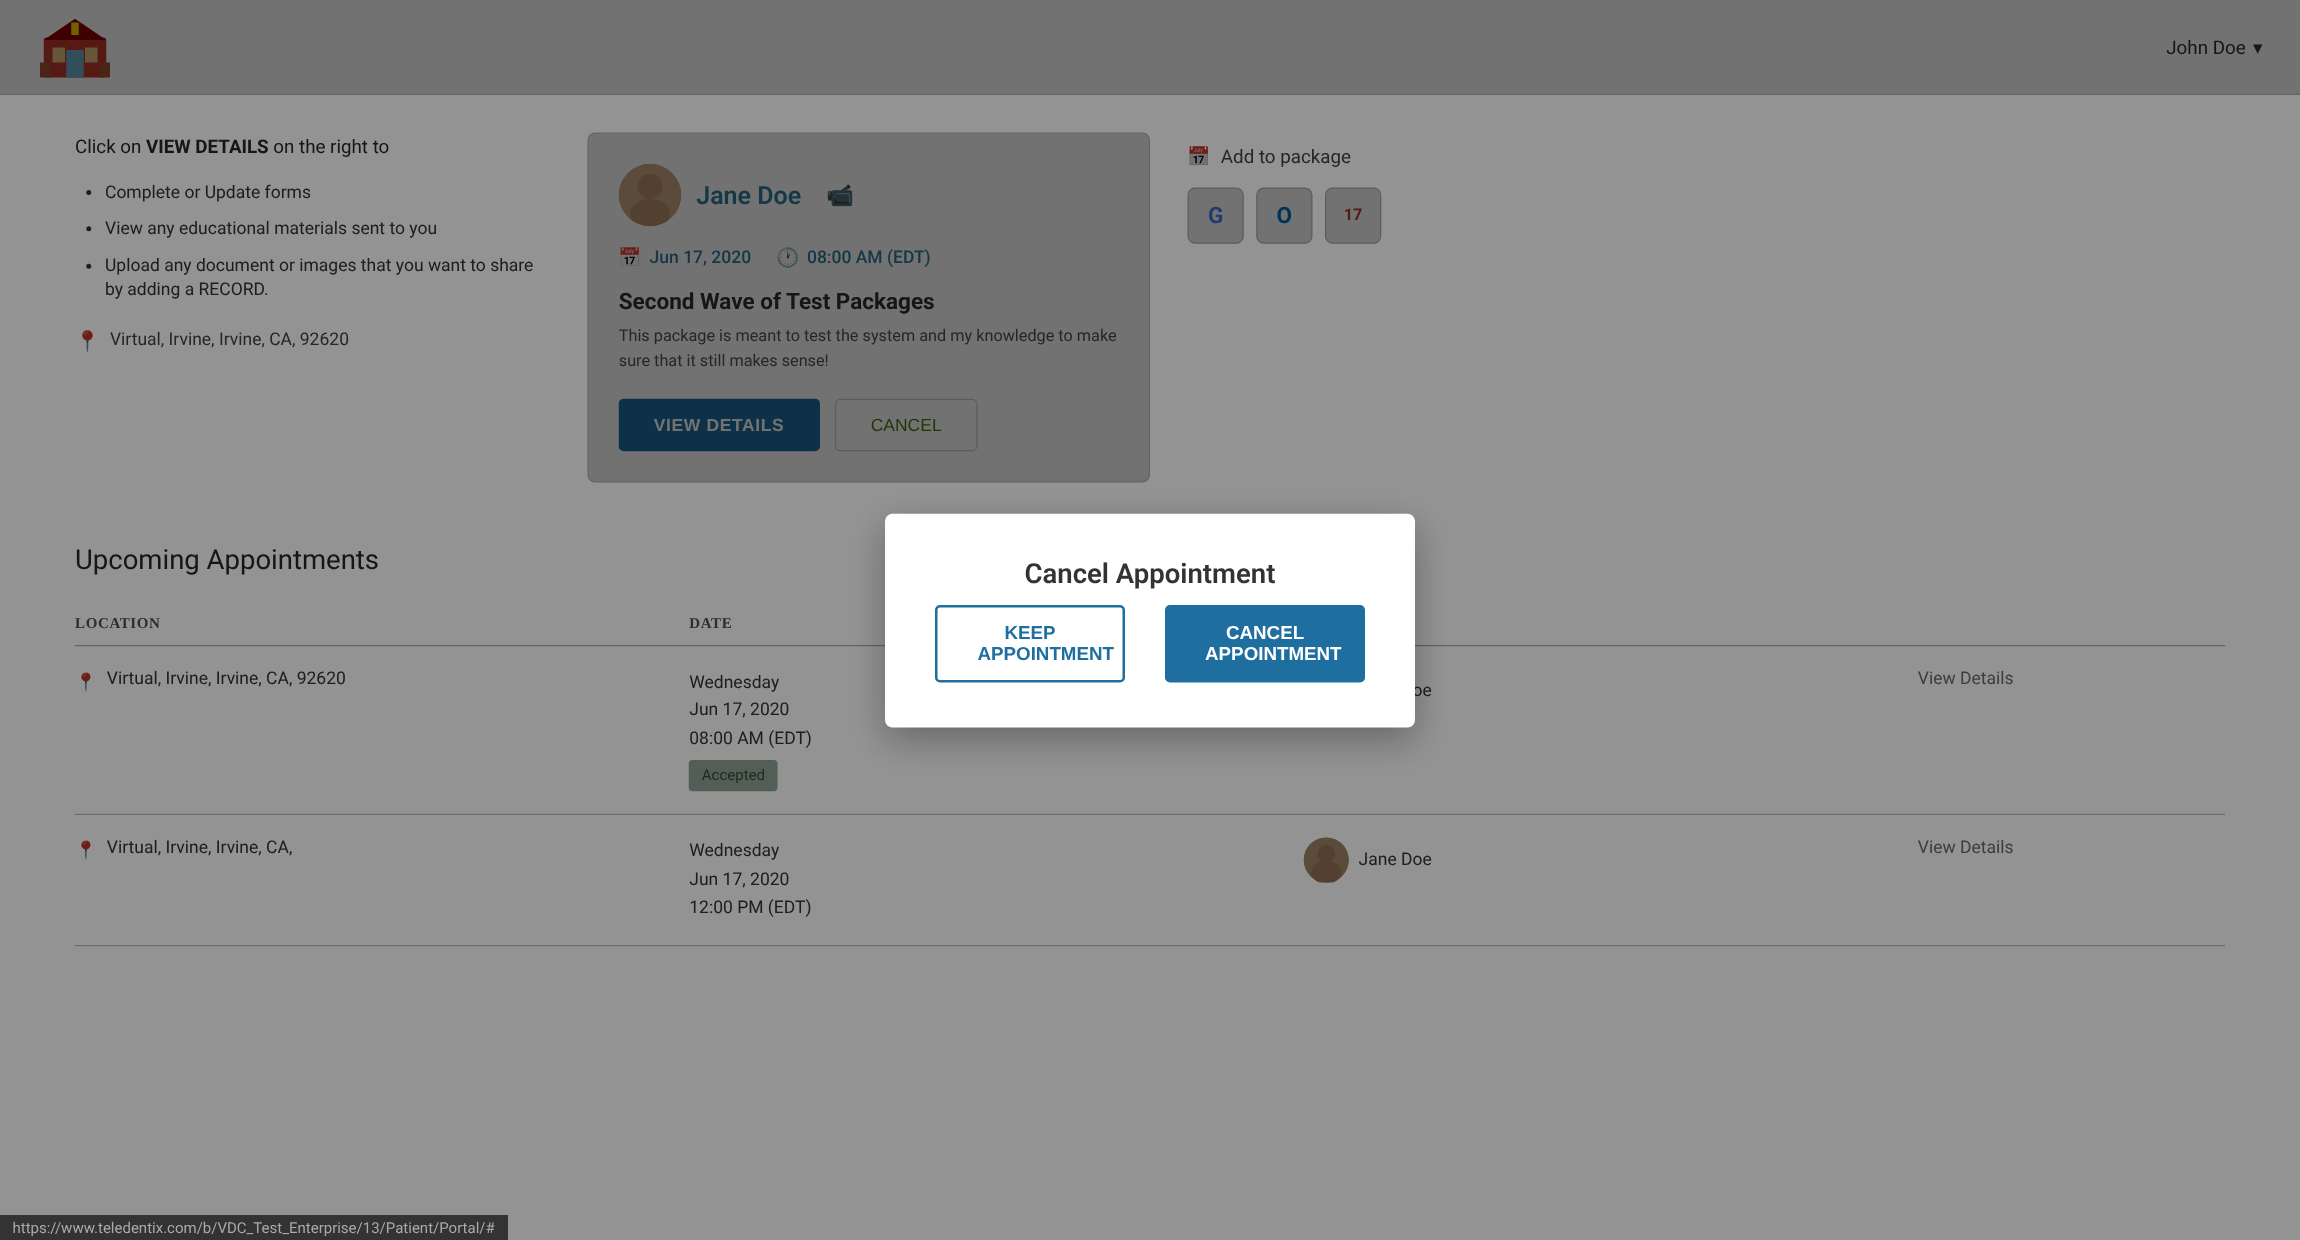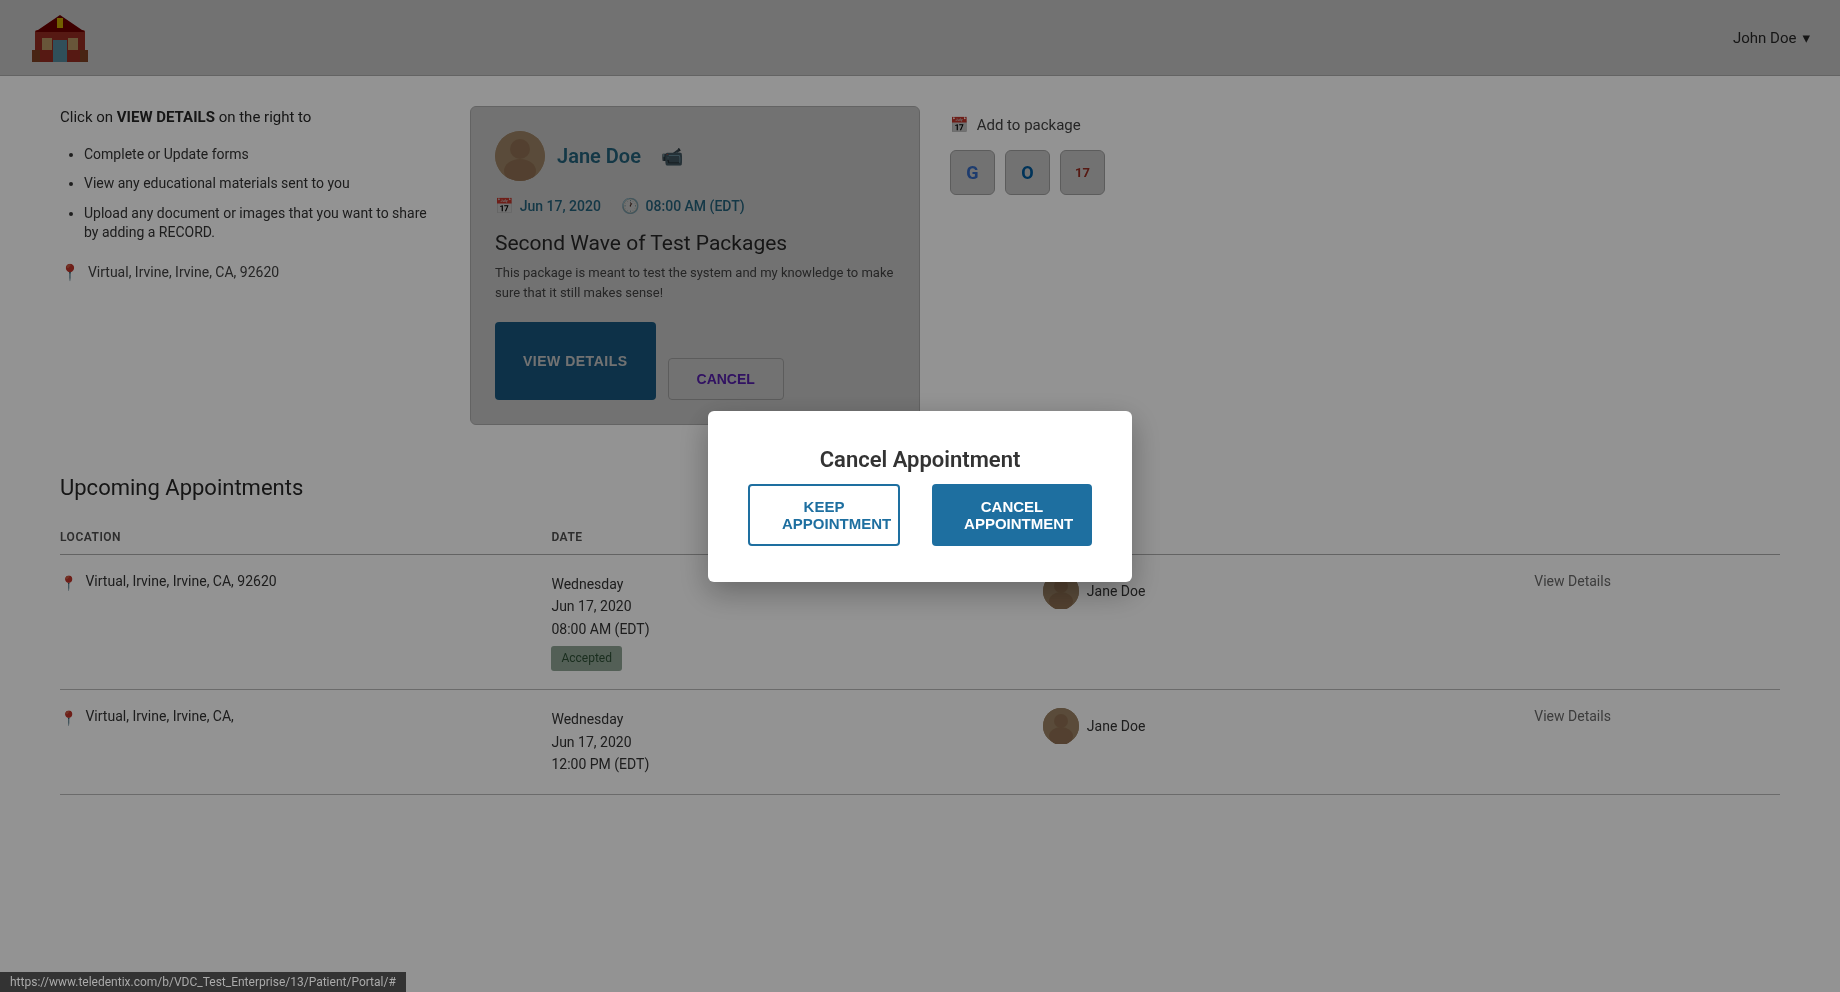--- a/index.html
+++ b/index.html
@@ -152,22 +152,22 @@
       font-size: 14px;
       color: #2e7d9e;
       font-weight: 500;
     }
 
     .cal-icon, .clock-icon {
       font-size: 15px;
     }
 
     .package-title {
-      font-size: 21px;
-      font-weight: 400;
+      font-size: 18px;
+      font-weight: 700;
       color: #333;
       margin-bottom: 8px;
     }
 
     .package-desc {
       font-size: 13px;
       color: #555;
       line-height: 1.5;
       margin-bottom: 20px;
     }
@@ -184,28 +184,27 @@
       border-radius: 4px;
       padding: 12px 28px;
       font-size: 14px;
       font-weight: 600;
       cursor: pointer;
       letter-spacing: 0.5px;
     }
 
     .btn-cancel {
       background: #fff;
-      color: #6d28d9;
+      color: #4d7c0f;
       border: 1px solid #ccc;
       border-radius: 4px;
       padding: 12px 28px;
       font-size: 14px;
-      font-weight: 700;
-      cursor: pointer;
-      margin-top: 36px;
+      font-weight: 400;
+      cursor: pointer;
     }
 
     
     .calendar-section {
       flex: 1;
       padding-top: 10px;
     }
 
     .add-to-cal {
       display: flex;
@@ -246,20 +245,21 @@
       font-weight: 400;
       margin-bottom: 20px;
     }
 
     .table-header {
       display: grid;
       grid-template-columns: 2fr 2fr 2fr 1fr;
       padding: 10px 0;
       border-bottom: 1px solid #ddd;
       margin-bottom: 0;
+      font-family: Liberation Serif, serif;
     }
 
     .col-header {
       font-size: 12px;
       font-weight: 600;
       color: #666;
       text-transform: uppercase;
       letter-spacing: 0.5px;
     }
 

